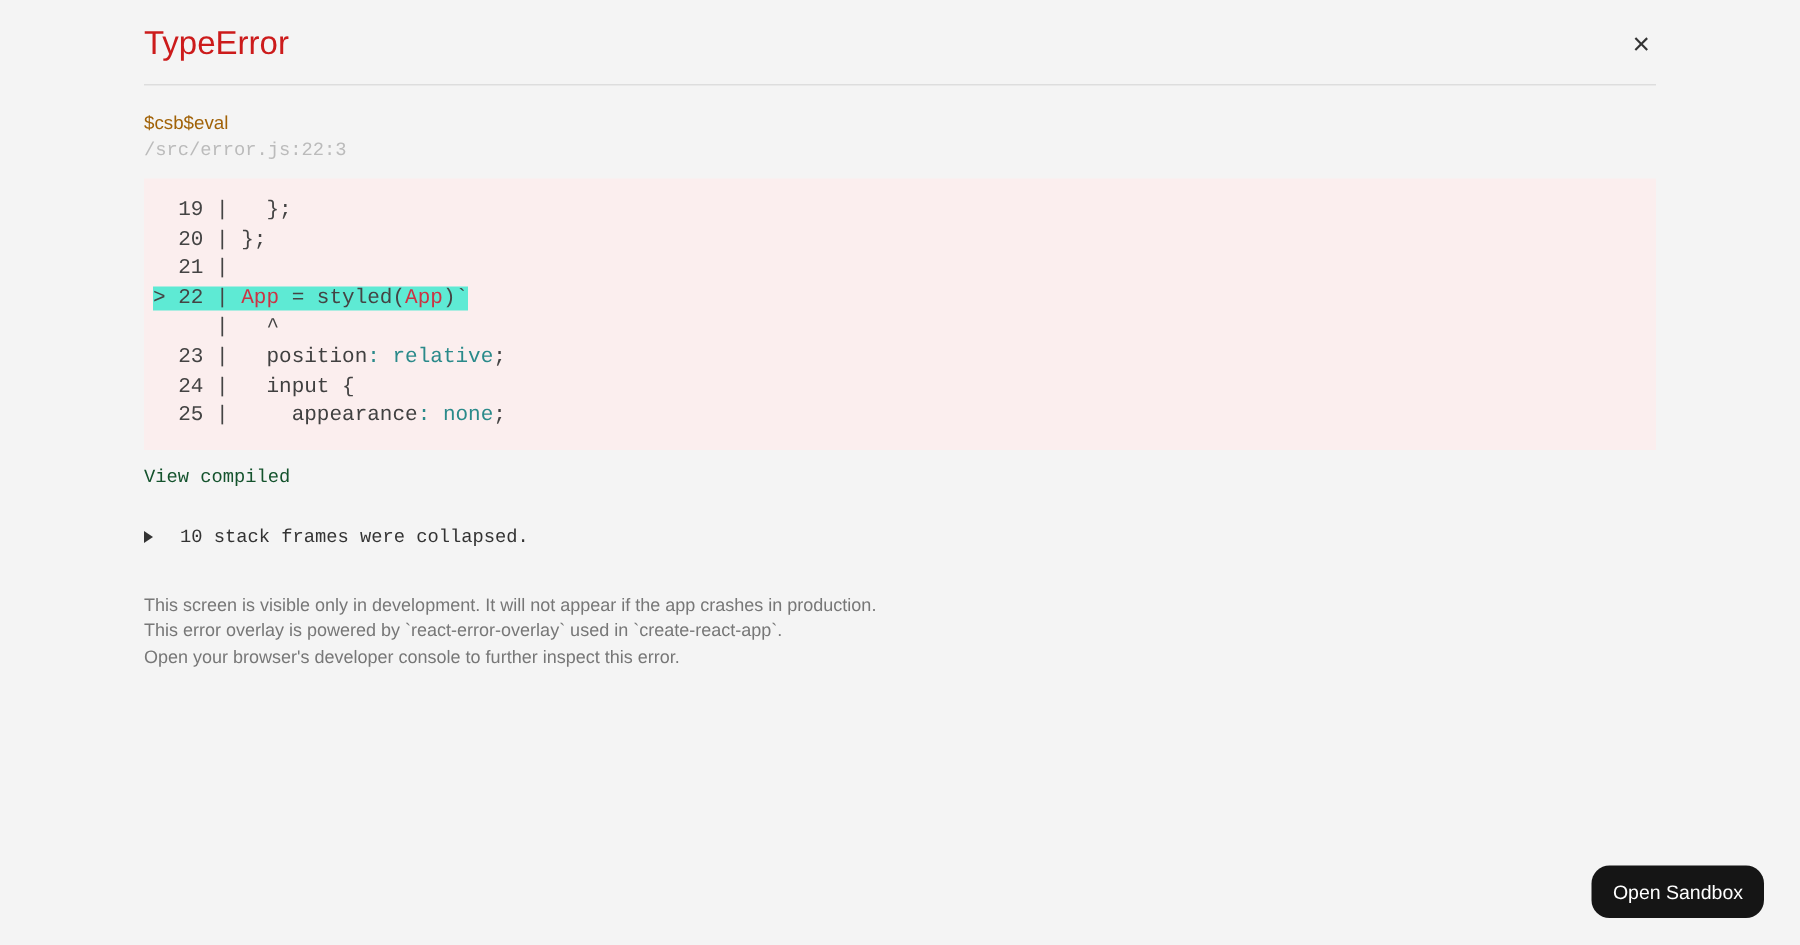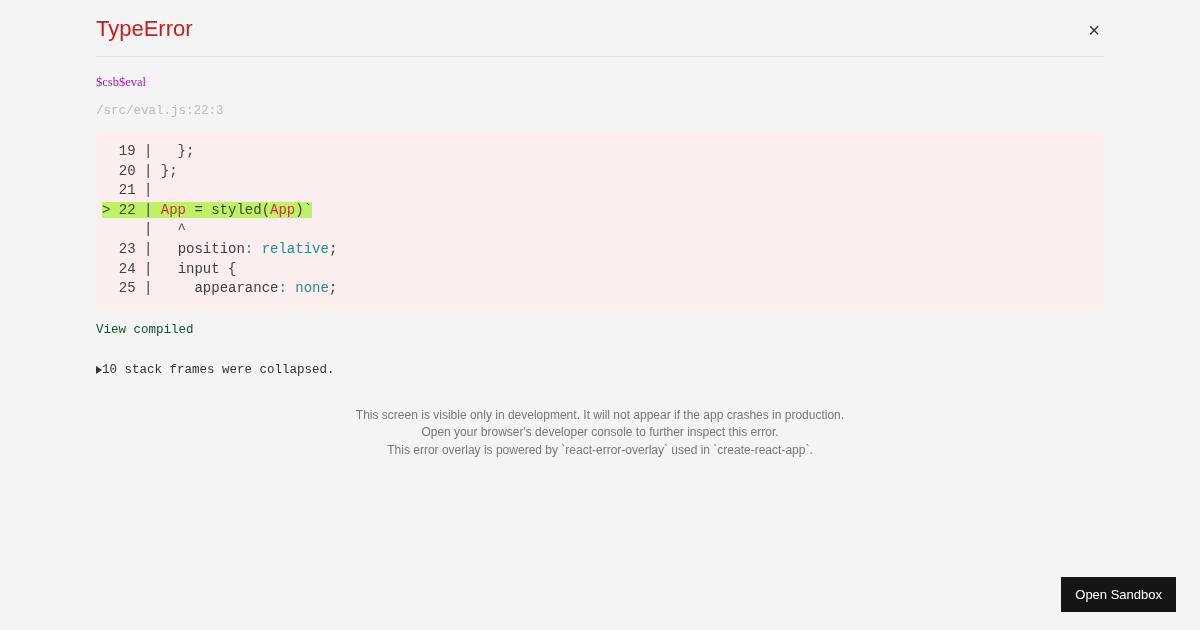--- a/index.html
+++ b/index.html
@@ -38,44 +38,44 @@
       font-size: 14.5px;
       color: #222;
       margin-bottom: 18px;
     }
     .divider {
       border: none;
       border-top: 1px solid #ddd;
       margin-bottom: 18px;
     }
     .stack-fn {
-      font-family: Liberation Serif, serif;
+      font-family: Liberation Sans, sans-serif;
       font-size: 12.5px;
-      color: #a21caf;
-      margin-bottom: 14px;
+      color: #a16207;
+      margin-bottom: 4px;
     }
     .stack-loc {
       font-family: "SFMono-Regular", Consolas, "Liberation Mono", Menlo, monospace;
       font-size: 12.5px;
       color: #bbb;
       margin-bottom: 12px;
     }
     .code-block {
       background: #fbeeee;
       padding: 12px 6px;
       font-family: "SFMono-Regular", Consolas, "Liberation Mono", Menlo, monospace;
       font-size: 14px;
       line-height: 1.4;
       color: #444;
       white-space: pre;
       margin-bottom: 8px;
     }
     .code-line { display: block; }
     .hl-line {
-      background: #bef264;
+      background: #5eead4;
       display: inline;
     }
     .kw-red { color: #cc3344; }
     .kw-blue { color: #404040; }
     .str-teal { color: #2a8a8a; }
     .view-compiled {
       font-family: "SFMono-Regular", Consolas, "Liberation Mono", Menlo, monospace;
       font-size: 12.5px;
       color: #14532d;
       cursor: pointer;
@@ -83,68 +83,67 @@
       display: inline-block;
     }
     .collapsed-frames {
       font-family: "SFMono-Regular", Consolas, "Liberation Mono", Menlo, monospace;
       font-size: 12.5px;
       color: #333;
       cursor: pointer;
       margin-bottom: 30px;
       display: flex;
       align-items: center;
-      gap: 0;
+      gap: 18px;
     }
     .triangle {
       width: 0; height: 0;
       border-top: 4px solid transparent;
       border-bottom: 4px solid transparent;
       border-left: 6px solid #333;
     }
     .footer-text {
       font-size: 12px;
       color: #777;
       line-height: 1.45;
-      text-align: center;
     }
     .open-sandbox {
       position: absolute;
       bottom: 18px;
       right: 24px;
       background: #151515;
       color: #fff;
       border: none;
-      border-radius: 0;
+      border-radius: 12px;
       padding: 10px 14px;
       font-size: 13px;
       cursor: pointer;
     }
   </style>
 </head>
 <body>
 
 <div class="container">
   <div class="header-row">
     <h1 class="error-title">TypeError</h1>
     <span class="close-btn">×</span>
   </div>
   <hr class="divider">
   <div class="stack-fn">$csb$eval</div>
-  <div class="stack-loc">/src/eval.js:22:3</div>
+  <div class="stack-loc">/src/error.js:22:3</div>
 
   <div class="code-block"><span class="code-line">  19 |   };</span><span class="code-line">  20 | };</span><span class="code-line">  21 | </span><span class="code-line"><span class="hl-line"><span>&gt; 22 | </span><span class="kw-red">App</span><span> = styled(</span><span class="kw-red">App</span><span>)`</span></span></span><span class="code-line">     |   ^</span><span class="code-line"><span>  23 |   </span><span class="kw-blue">position</span><span class="str-teal">: </span><span class="str-teal">relative</span><span>;</span></span><span class="code-line"><span>  24 |   </span><span class="kw-blue">input</span><span> {</span></span><span class="code-line"><span>  25 |     </span><span class="kw-blue">appearance</span><span class="str-teal">: </span><span class="str-teal">none</span><span>;</span></span></div>
 
   <span class="view-compiled">View compiled</span>
 
   <div class="collapsed-frames">
     <span class="triangle"></span>
     <span>10 stack frames were collapsed.</span>
   </div>
 
   <div class="footer-text">
     <div>This screen is visible only in development. It will not appear if the app crashes in production.</div>
+    <div>This error overlay is powered by `react-error-overlay` used in `create-react-app`.</div>
     <div>Open your browser's developer console to further inspect this error.</div>
-    <div>This error overlay is powered by `react-error-overlay` used in `create-react-app`.</div>
   </div>
 </div>
 
 <button class="open-sandbox">Open Sandbox</button>
 
 </body></html>

